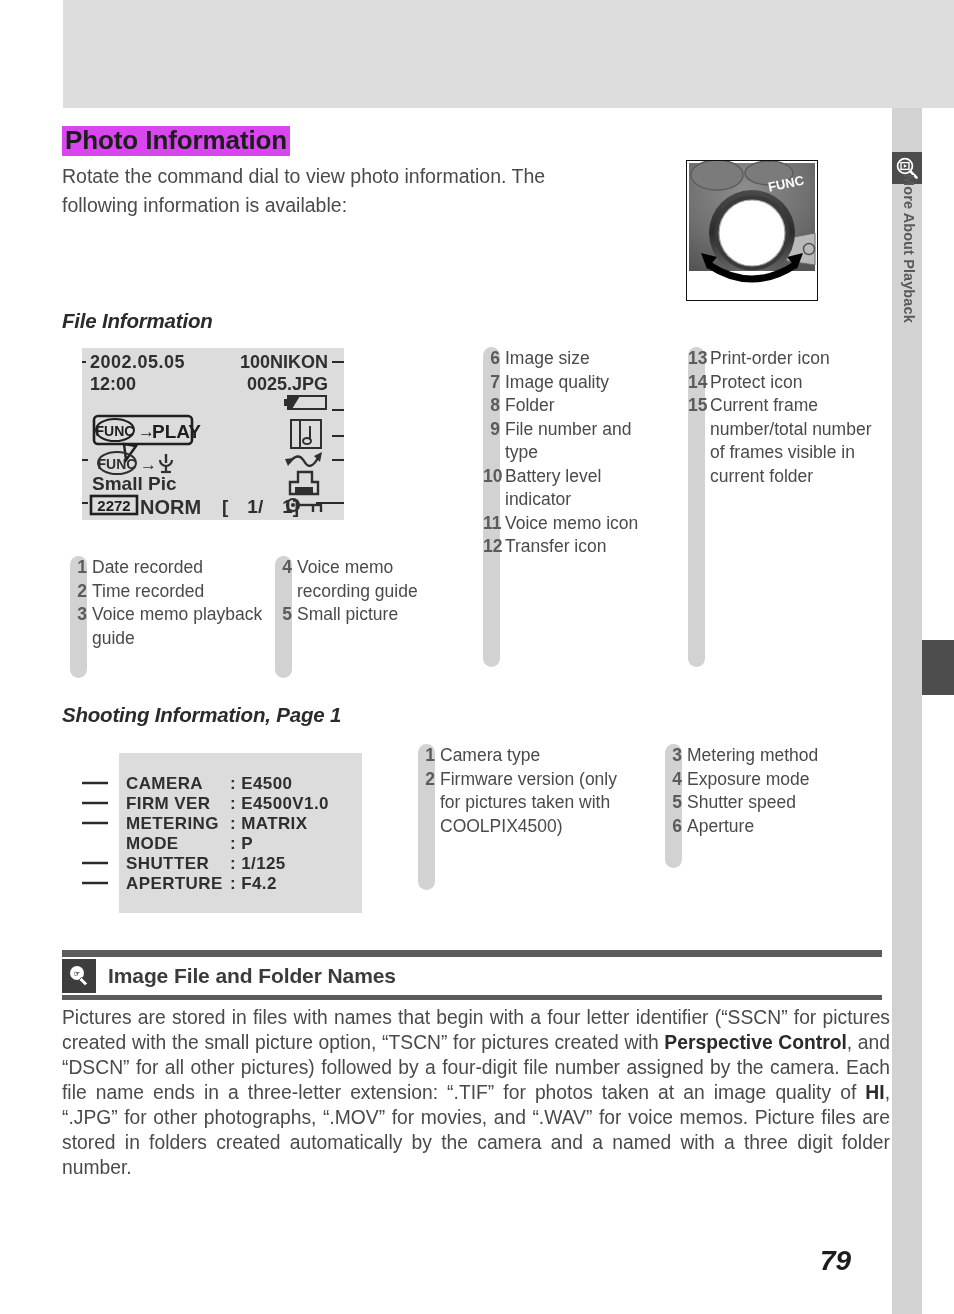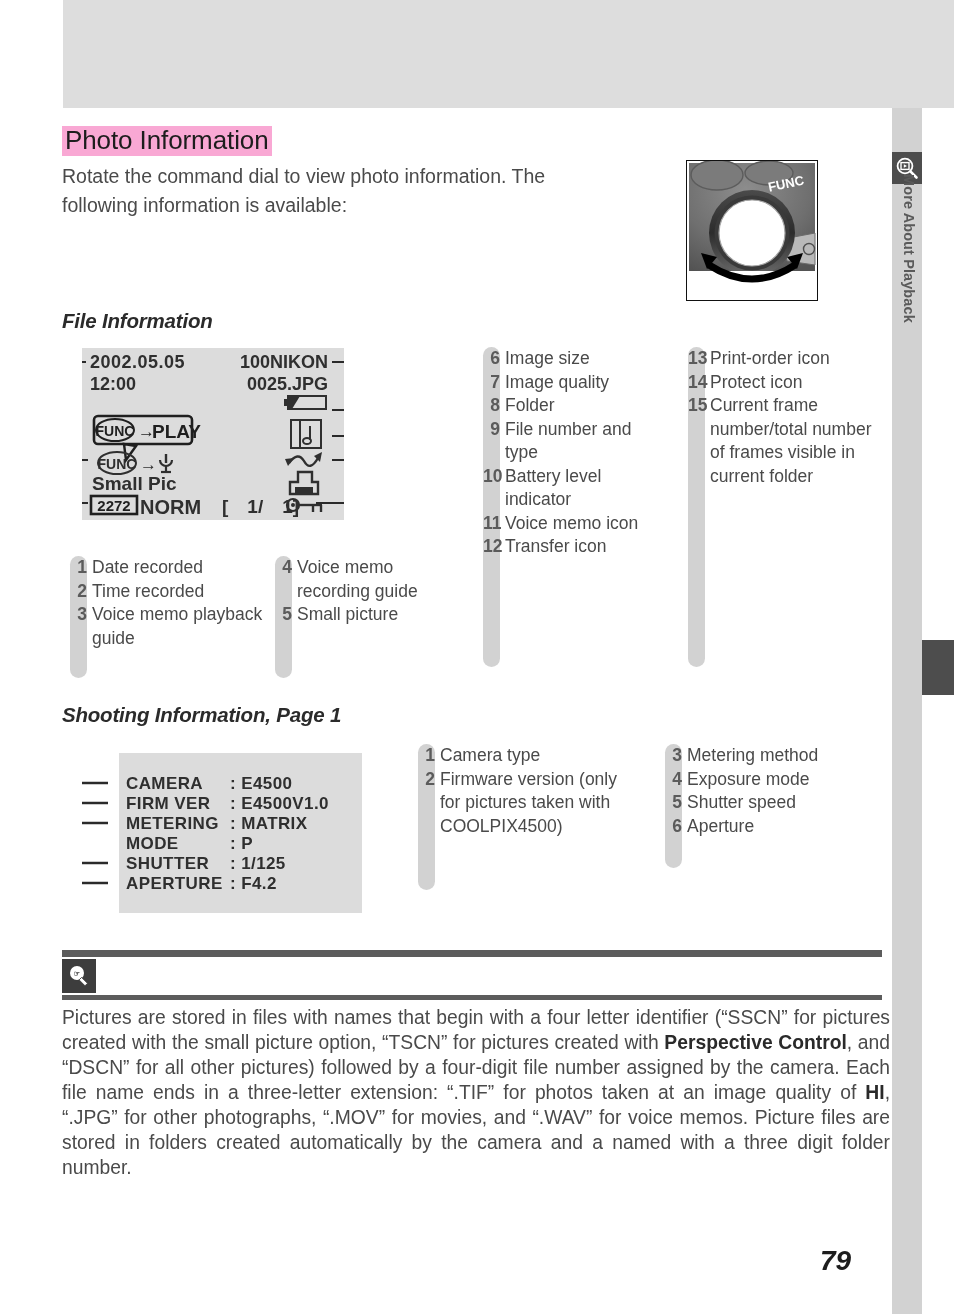--- a/index.html
+++ b/index.html
@@ -44,22 +44,22 @@
     letter-spacing:0.1px;
     white-space:nowrap;
   }
 
   
   #page-title-wrap{
     position:absolute;left:62px;top:126px;
   }
   #page-title{
     display:inline-block;
-    font-size:26px;font-weight:normal;color:#1d1d1d;
-    background:#f9a8d4;
+    font-size:26px;font-weight:bold;color:#1d1d1d;
+    background:#d946ef;
     padding:0 3px 1px 3px;
     line-height:1.12;
     letter-spacing:-0.1px;
   }
   #intro-text{
     position:absolute;left:62px;top:162px;width:560px;
     font-size:19.5px;line-height:29px;color:#4a4a4a;
   }
 
   .section-heading{
@@ -456,20 +456,21 @@
 <div id="tipbox">
   <div id="tipbox-rule-top"></div>
   <div id="tipbox-head">
     <div id="tip-icon">
       <svg width="26" height="26" viewBox="0 0 26 26">
         <circle cx="11" cy="10" r="7" fill="#ffffff"></circle>
         <path d="M15.6 14.4 L21.5 20.3 L19 22.8 L13.1 16.9 Z" fill="#ffffff" stroke="#3d3d3d" stroke-width="0.9"></path>
         <text x="11" y="13" font-family="Liberation Sans, sans-serif" font-size="7" font-weight="bold" fill="#3d3d3d" text-anchor="middle">☞</text>
       </svg>
     </div>
+    <div id="tip-title">Image File and Folder Names</div>
   </div>
   <div id="tipbox-rule-bottom"></div>
 </div>
 
 <div id="tip-body">
   <span>Pictures are stored in files with names that begin with a four letter identifier (“SSCN” for pictures created with the small picture option, “TSCN” for pictures created with </span><b>Perspective Control</b><span>, and “DSCN” for all other pictures) followed by a four-digit file number assigned by the camera.  Each file name ends in a three-letter extension: “.TIF” for photos taken at an image quality of </span><b>HI</b><span>, “.JPG” for other photographs, “.MOV” for movies, and “.WAV” for voice memos.  Picture files are stored in folders created automatically by the camera and a named with a three digit folder number.</span>
 </div>
 
 <div id="page-number">79</div>
 

